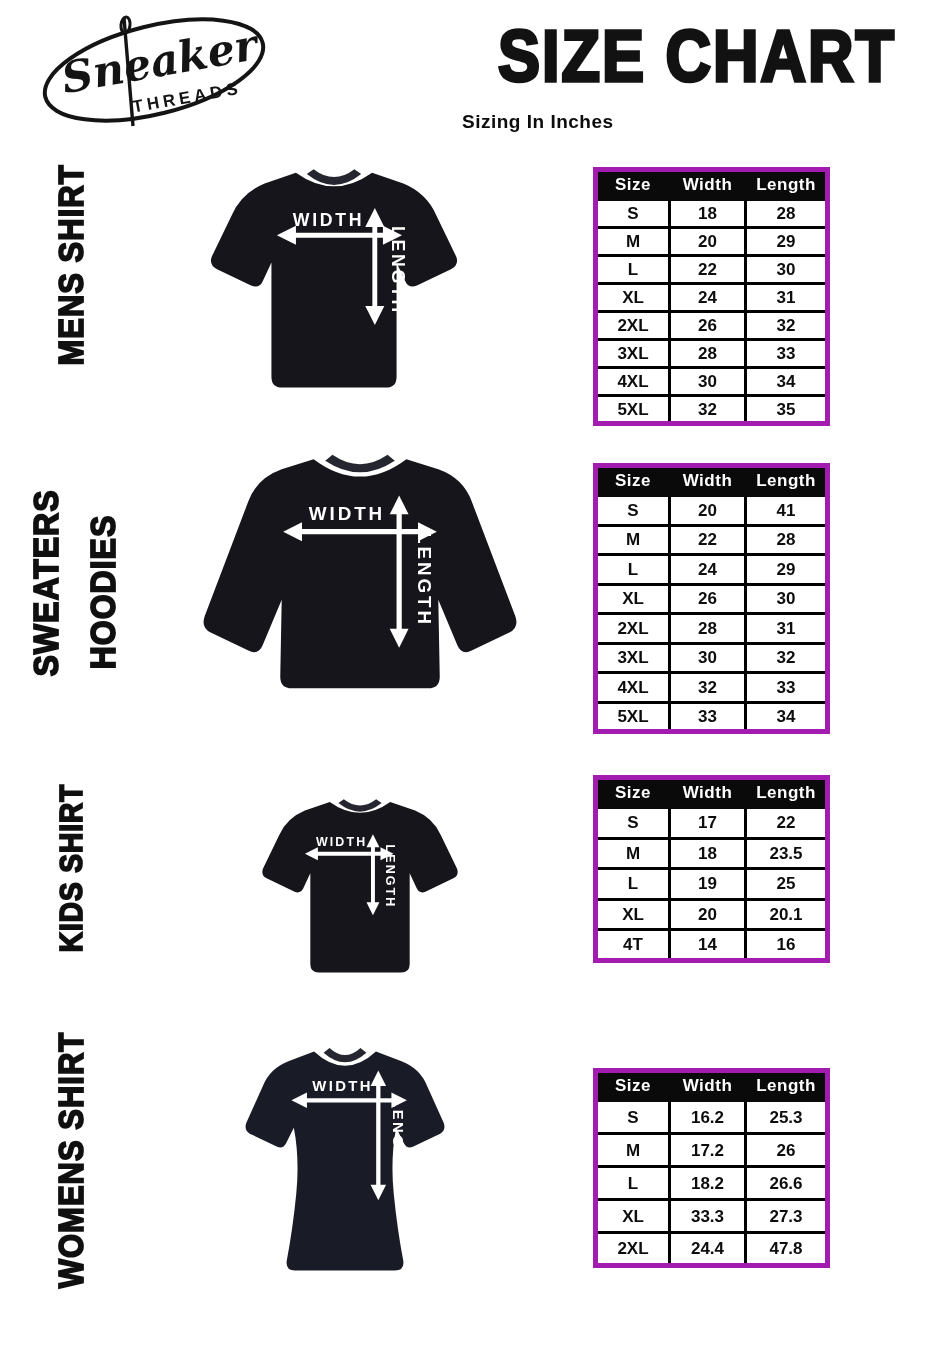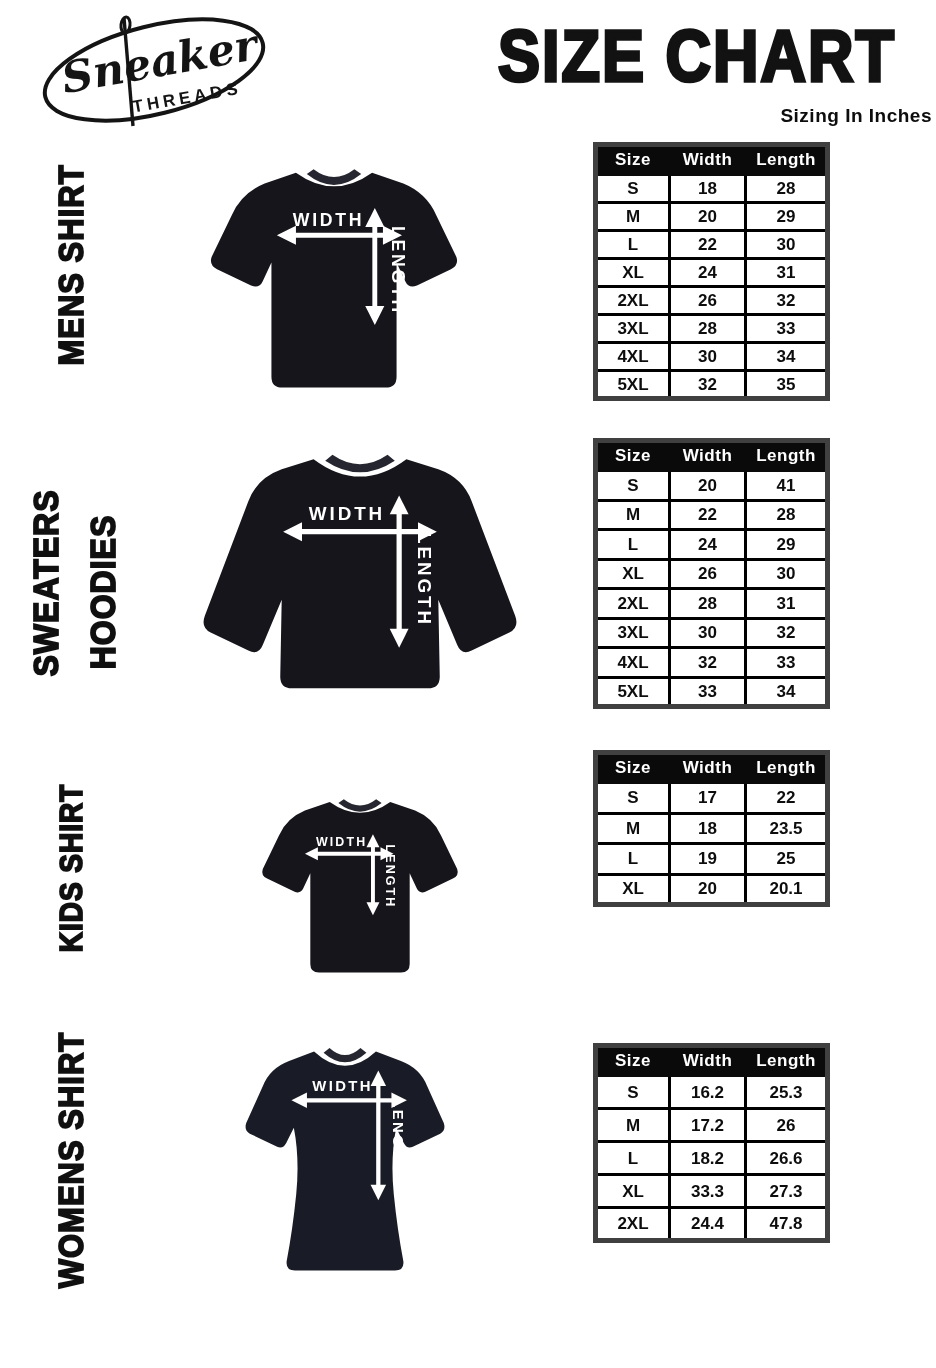--- a/index.html
+++ b/index.html
@@ -19,22 +19,22 @@
     text-align:center;
     font-size:63px; font-weight:bold;
     letter-spacing:2px;
     color:#121212;
     -webkit-text-stroke:3px #121212;
     transform:scaleY(1.16);
     transform-origin:top center;
     white-space:nowrap;
   }
   .subtitle {
-    left:462px; top:105px; width:470px;
-    text-align:right;
+    left:462px; top:111px; width:470px;
+    text-align:left;
     font-size:19px; font-weight:bold;
     color:#0d0d0d;
     letter-spacing:0.5px;
   }
 
   
   .vlabel {
     position:absolute;
     transform:translate(-50%,-50%) rotate(-90deg) scaleY(1.12);
     font-weight:bold;
@@ -44,24 +44,25 @@
     letter-spacing:1px;
   }
   .vlabel.s31 { font-size:31px; }
   .vlabel.s32 { font-size:32px; }
   .vlabel.s28 { font-size:28px; }
 
   
   table.size-table {
     position:absolute;
     border-collapse:collapse;
-    border:5px solid #404040;
+    border:5px solid #a21caf;
     background:#fff;
     table-layout:fixed;
     width:232px;
+    margin-top:25px;
   }
   table.size-table th {
     background:#0a0a0a;
     color:#ffffff;
     font-size:17px;
     font-weight:bold;
     height:30px;
     letter-spacing:0.5px;
     border:3px solid #0a0a0a;
   }
@@ -329,20 +330,25 @@
         <tr>
           <td>L</td>
           <td>19</td>
           <td>25</td>
         </tr>
         <tr>
           <td>XL</td>
           <td>20</td>
           <td>20.1</td>
         </tr>
+        <tr>
+          <td>4T</td>
+          <td>14</td>
+          <td>16</td>
+        </tr>
       </tbody>
   </table>
 
   <table class="size-table" style="left:593px;top:1043px;--rh:33px">
     <colgroup>
         <col style="width:74px">
         <col style="width:76px">
         <col style="width:82px">
       </colgroup>
     <thead>

